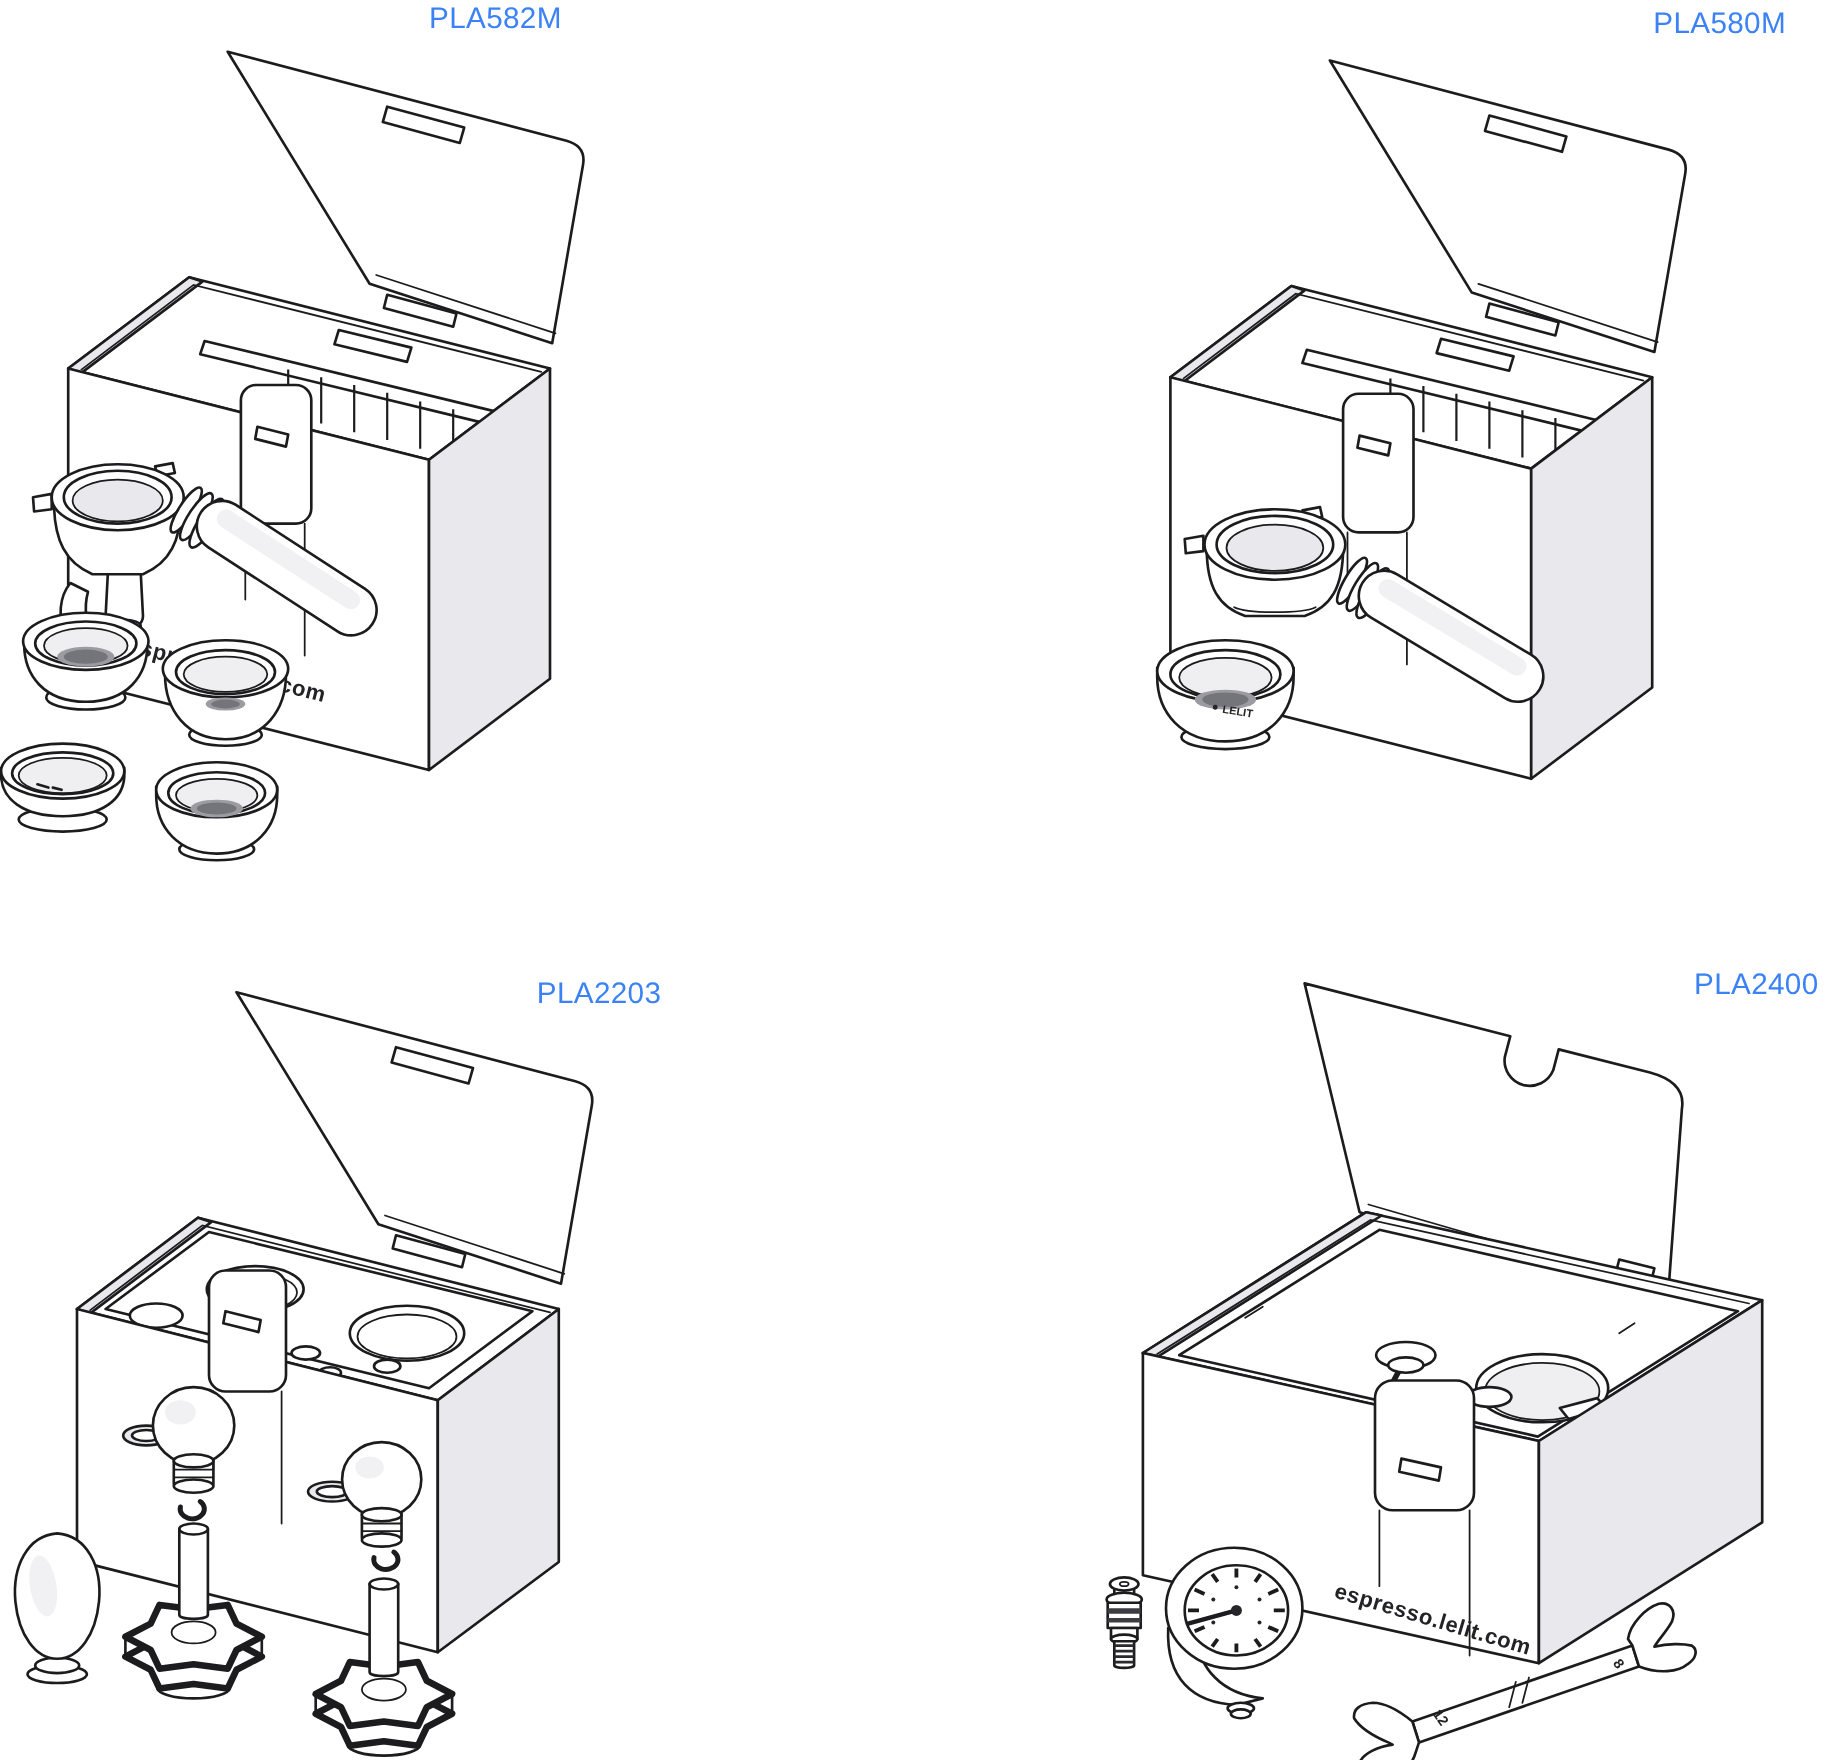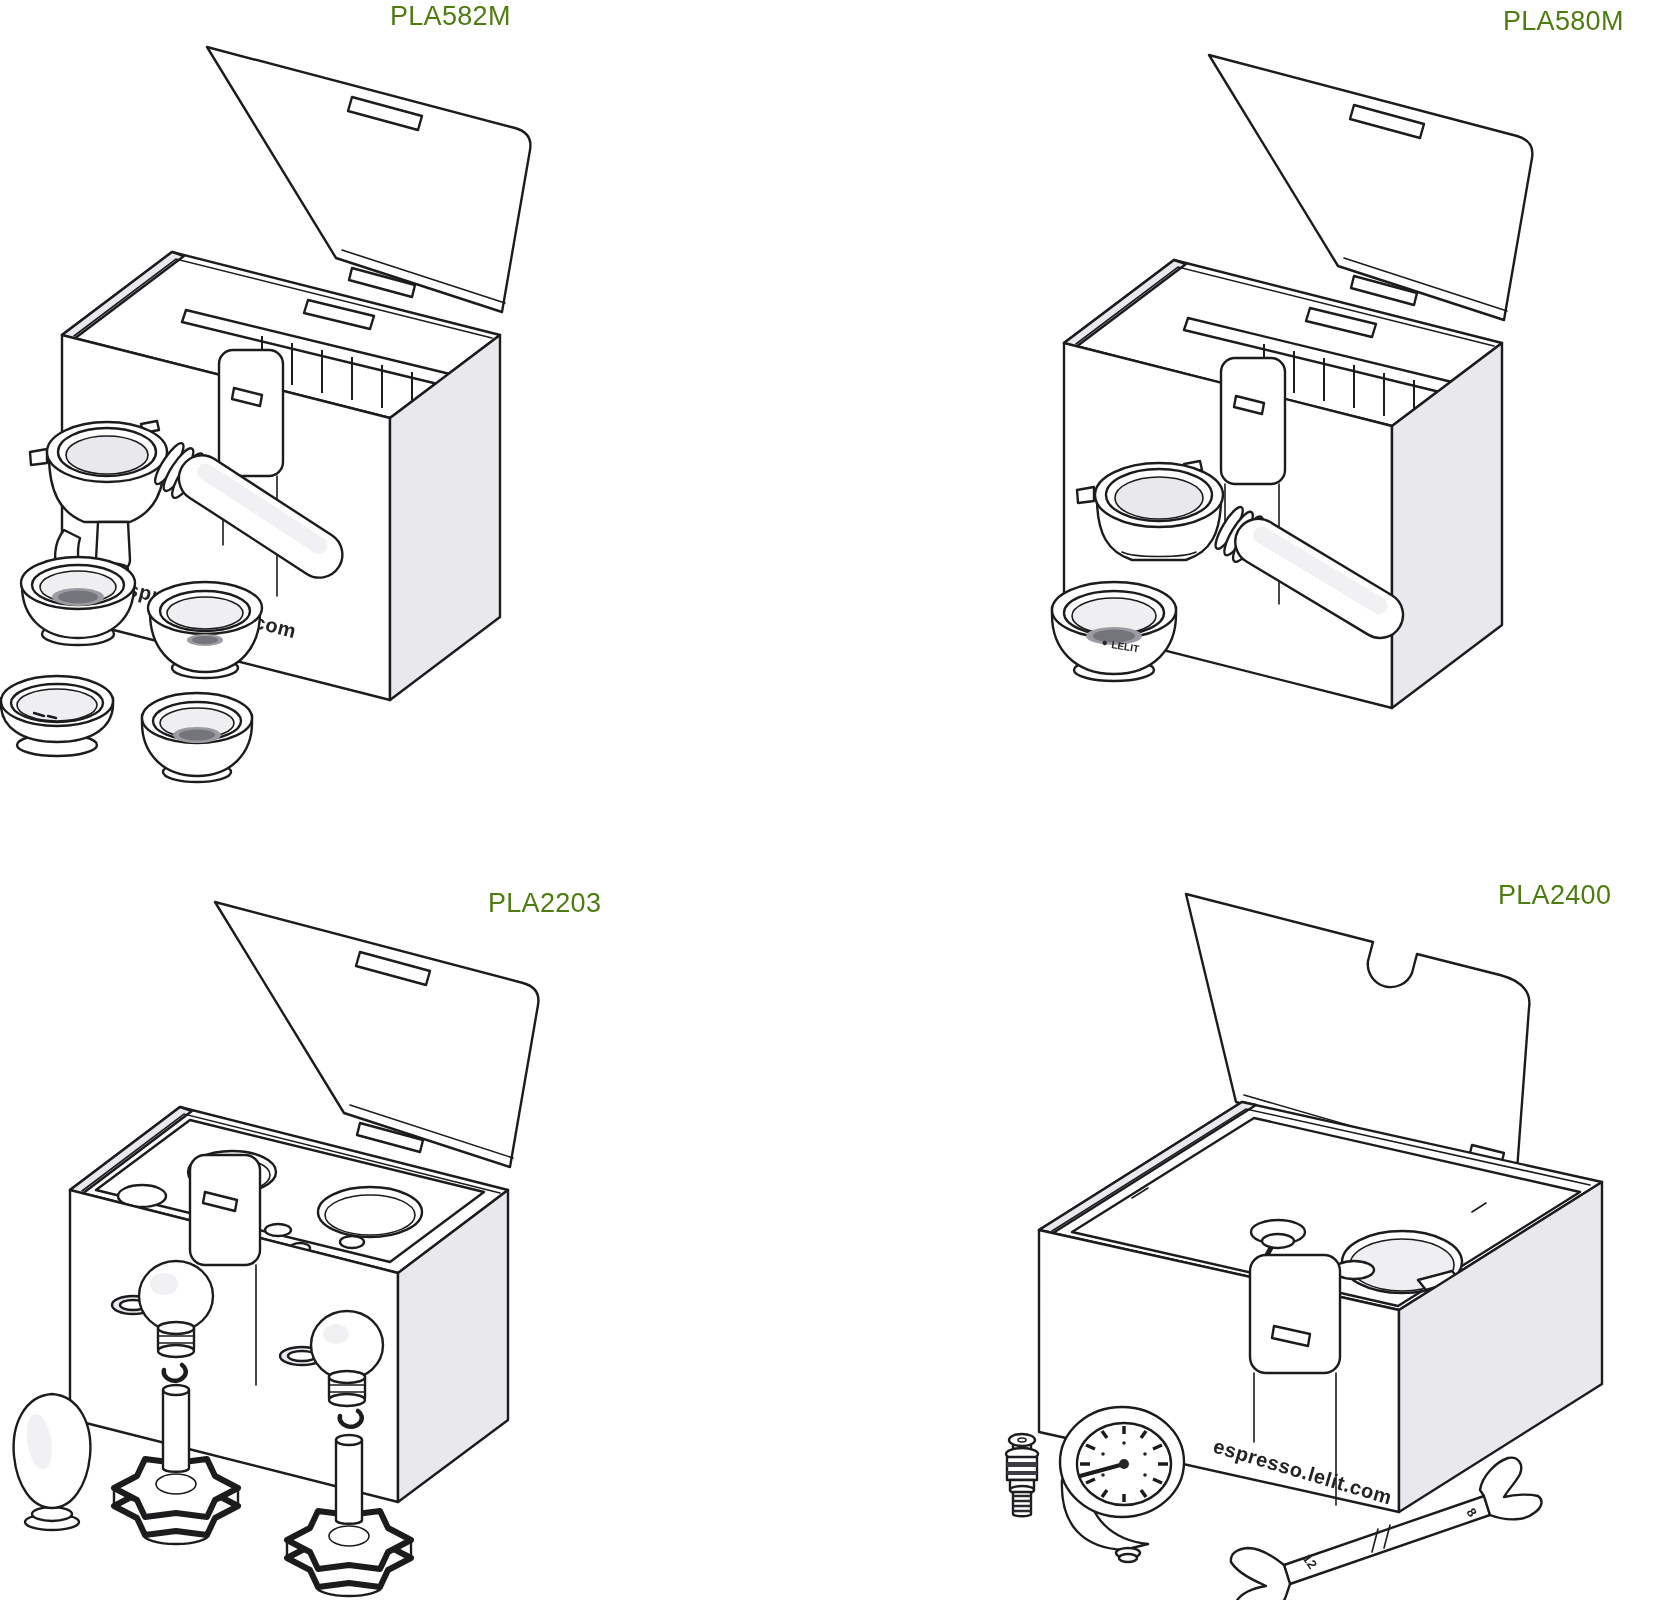--- a/index.html
+++ b/index.html
@@ -1,20 +1,20 @@
 <!DOCTYPE html>
 <html><head>
 <meta charset="utf-8">
 <style>
   html,body{margin:0;padding:0;background:#ffffff;}
   .canvas{position:relative;width:1665px;height:1600px;background:#fff;overflow:hidden;
           font-family:"Liberation Sans",sans-serif;}
   .panel{position:absolute;width:833px;height:800px;}
   .panel svg{position:absolute;left:0;top:0;}
-  .code-label{position:absolute;font:27px/1.15 "Liberation Sans",sans-serif;color:#4d7c0f;
+  .code-label{position:absolute;font:27px/1.15 "Liberation Sans",sans-serif;color:#3b82f6;
               letter-spacing:.3px;white-space:nowrap;}
   
   .o{fill:#ffffff;stroke:#1c1c1e;stroke-width:2.4;stroke-linejoin:round;stroke-linecap:round;}
   .s{fill:#e9e9ed;stroke:#1c1c1e;stroke-width:2.4;stroke-linejoin:round;}
   .f{fill:#efeff2;stroke:#1c1c1e;stroke-width:1.6;}
   .l{fill:none;stroke:#1c1c1e;stroke-width:1.6;stroke-linecap:round;}
   .lt{fill:none;stroke:#1c1c1e;stroke-width:2.4;stroke-linecap:round;}
   .sl{fill:none;stroke:#1c1c1e;stroke-width:2;}
   .hl{fill:#f1f1f4;stroke:none;}
   .m1{fill:#9b9ba1;stroke:none;}
@@ -327,16 +327,16 @@
       </g>
       <g>
         <path class="o" d="M452,765 L652,696 L658,715 L458,784 Z"></path>
         <path class="o" d="M452,765 C436,752 424,748 416,748 C404,749 398,754 399,762 C404,770 416,778 430,784 L434,786 C420,788 408,794 404,802 C400,812 404,820 414,821 C432,824 450,810 455,793 L458,784 Z"></path>
         <path class="o" d="M658,715 C676,722 694,720 702,713 C710,708 712,700 706,696 C698,694 684,694 672,697 C676,690 684,682 688,674 C692,664 686,656 676,658 C664,662 650,676 648,690 L652,696 Z"></path>
         <path class="l" d="M546,729 L540,752 M558,725 L552,748"></path>
         <text class="wnum" transform="translate(470,758) rotate(55)">12</text>
         <text class="wnum" transform="translate(634,712) rotate(55)">8</text>
       </g>
     </svg>
-    <div class="code-label" style="left:666px;top:80px">PLA2400</div>
+    <div class="code-label" style="left:708px;top:80px">PLA2400</div>
   </section>
 
 </div>
 
 </body></html>

